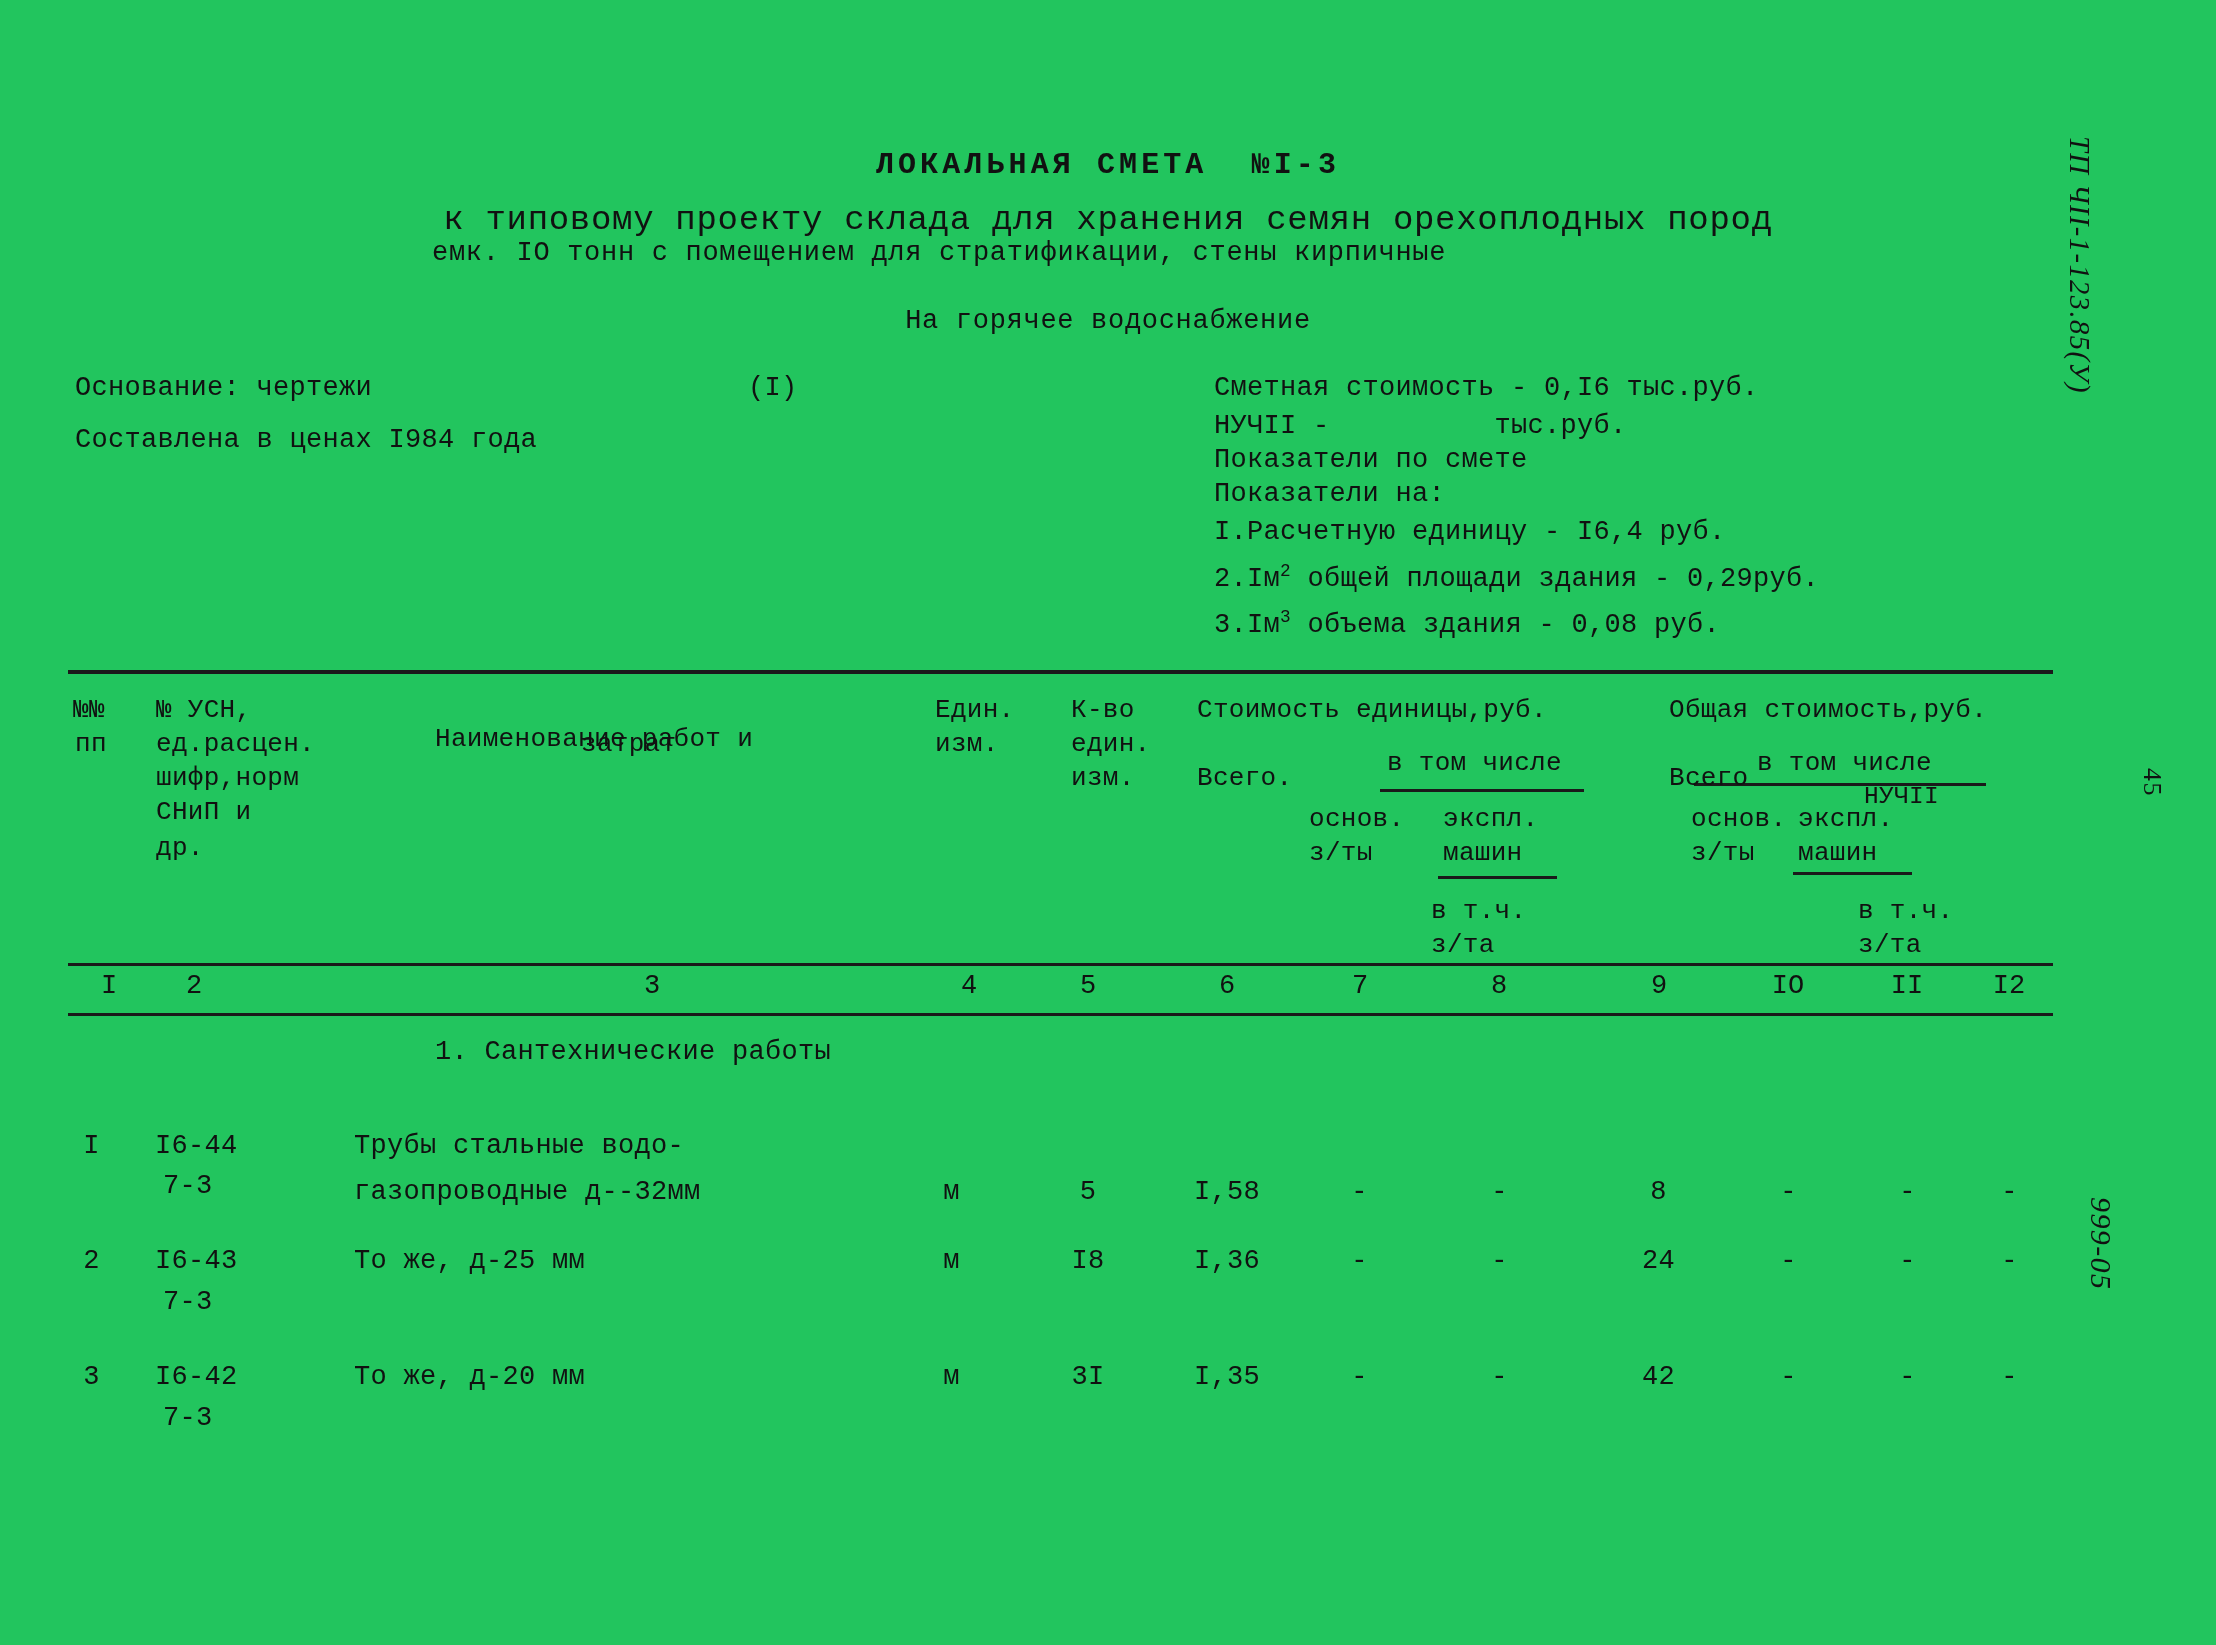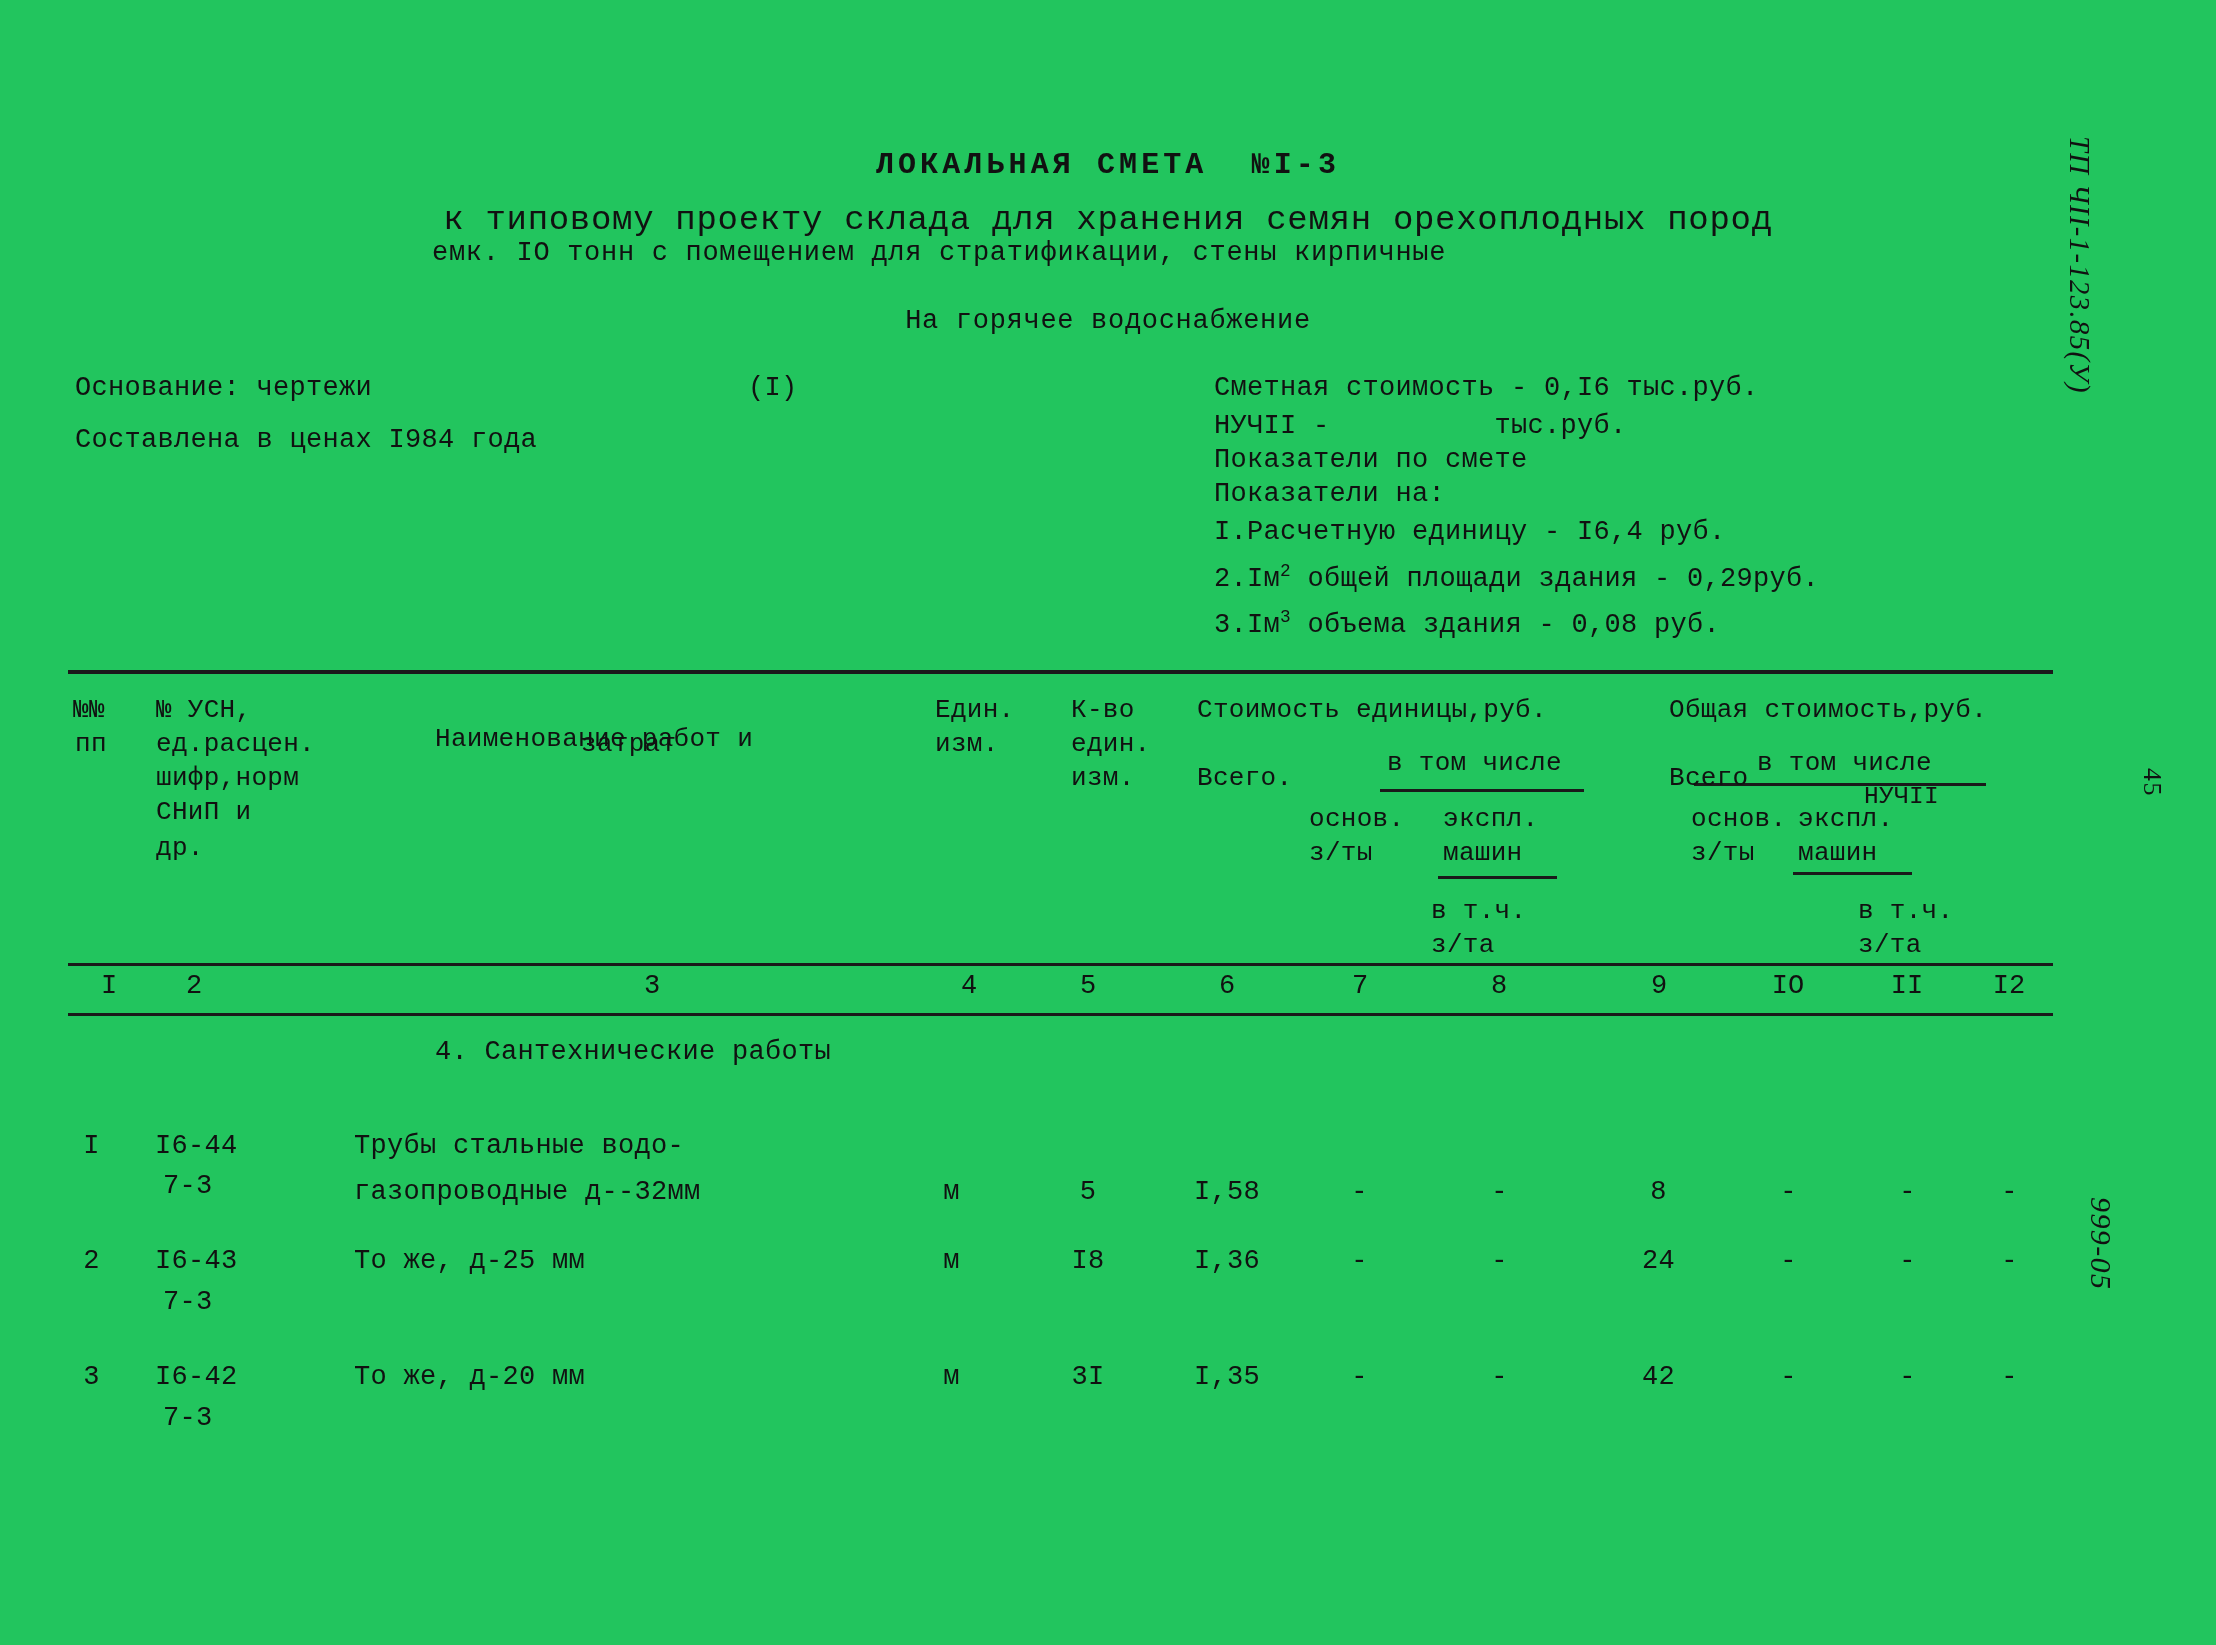--- a/index.html
+++ b/index.html
@@ -250,21 +250,21 @@
       <div class="colnum" style="left: 1061px; width: 54px;">5</div>
       <div class="colnum" style="left: 1200px; width: 54px;">6</div>
       <div class="colnum" style="left: 1333px; width: 54px;">7</div>
       <div class="colnum" style="left: 1472px; width: 54px;">8</div>
       <div class="colnum" style="left: 1632px; width: 54px;">9</div>
       <div class="colnum" style="left: 1761px; width: 54px;">IO</div>
       <div class="colnum" style="left: 1880px; width: 54px;">II</div>
       <div class="colnum" style="left: 1982px; width: 54px;">I2</div>
     </div>
 
-  <div class="t section-head">4. Сантехнические работы</div>
+  <div class="t section-head">1. Сантехнические работы</div>
 
   <div id="rows-container">
       <div class="cell" style="left: 155px; top: 1131px;">I6-44</div>
       <div class="cell" style="left: 163px; top: 1171px;">7-3</div>
       <div class="cell" style="left: 354px; top: 1131px;">Трубы стальные водо-</div>
       <div class="cell" style="left: 354px; top: 1177px;">газопроводные д--32мм</div>
       <div class="cell" style="left: 71px; width: 41px; text-align: center; top: 1131px;">I</div>
       <div class="cell" style="left: 931px; width: 41px; text-align: center; top: 1177px;">м</div>
       <div class="cell" style="left: 1061px; width: 54px; text-align: center; top: 1177px;">5</div>
       <div class="cell" style="left: 1183px; width: 88px; text-align: center; top: 1177px;">I,58</div>

